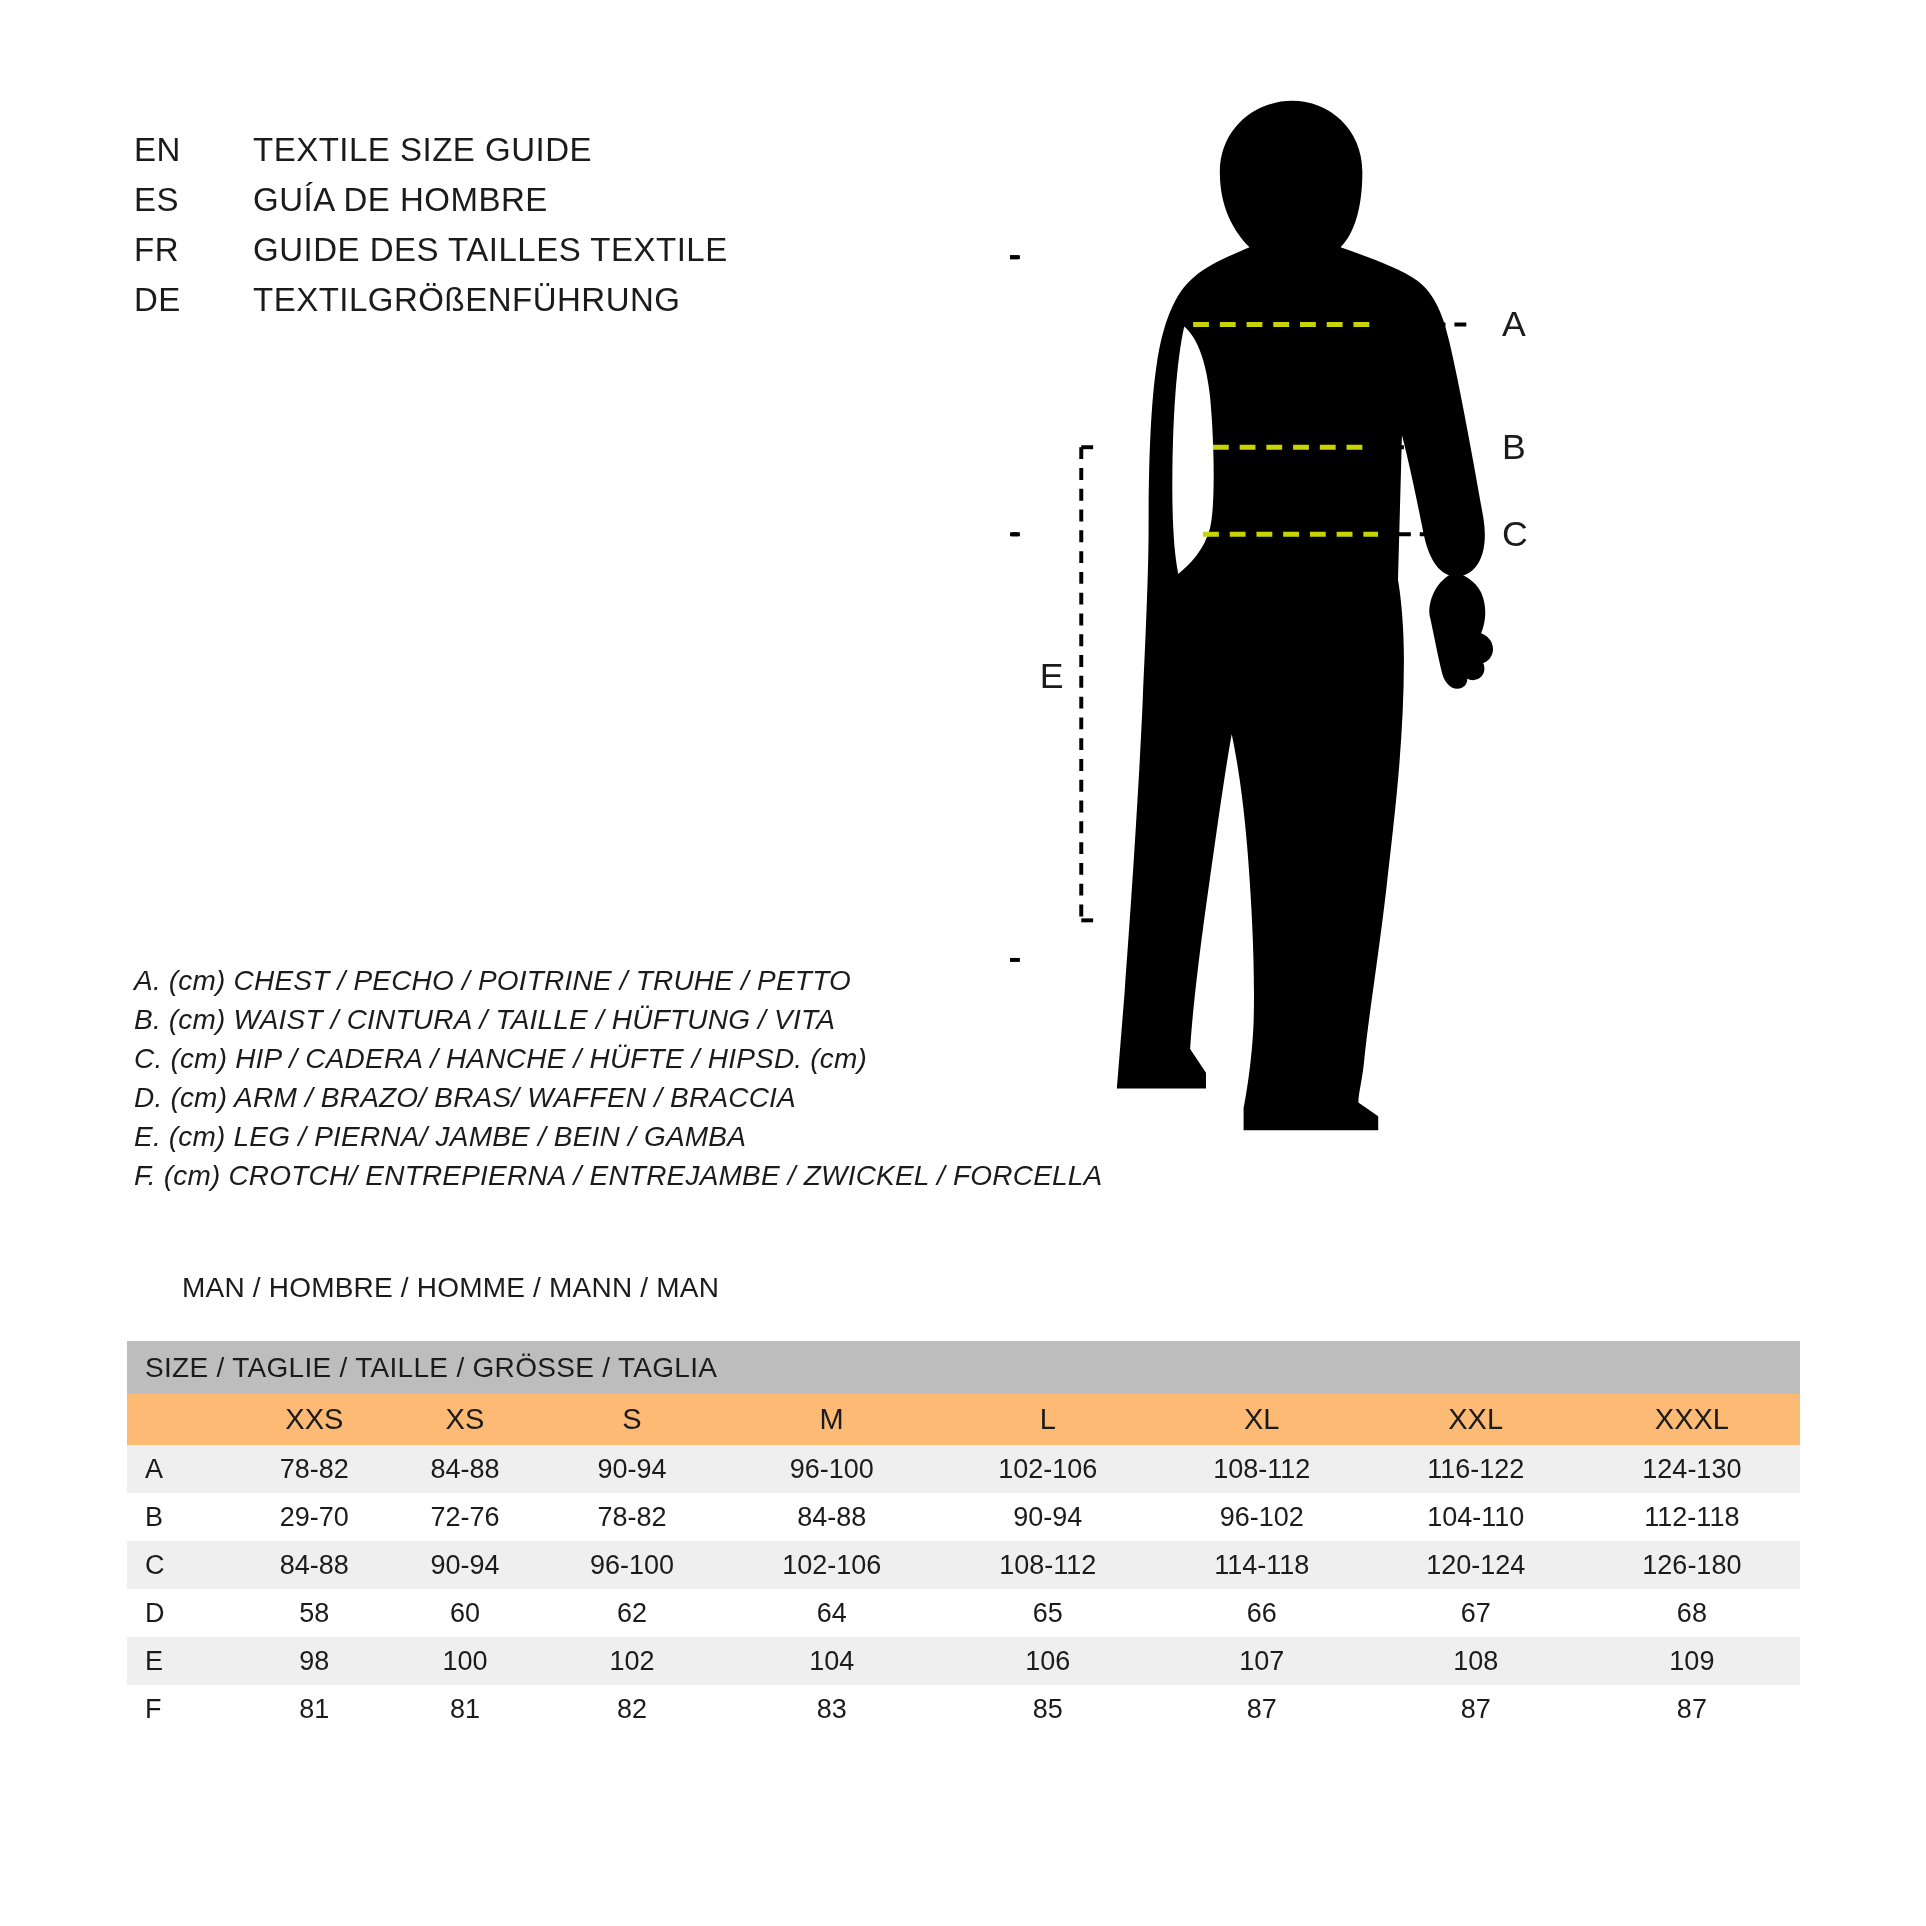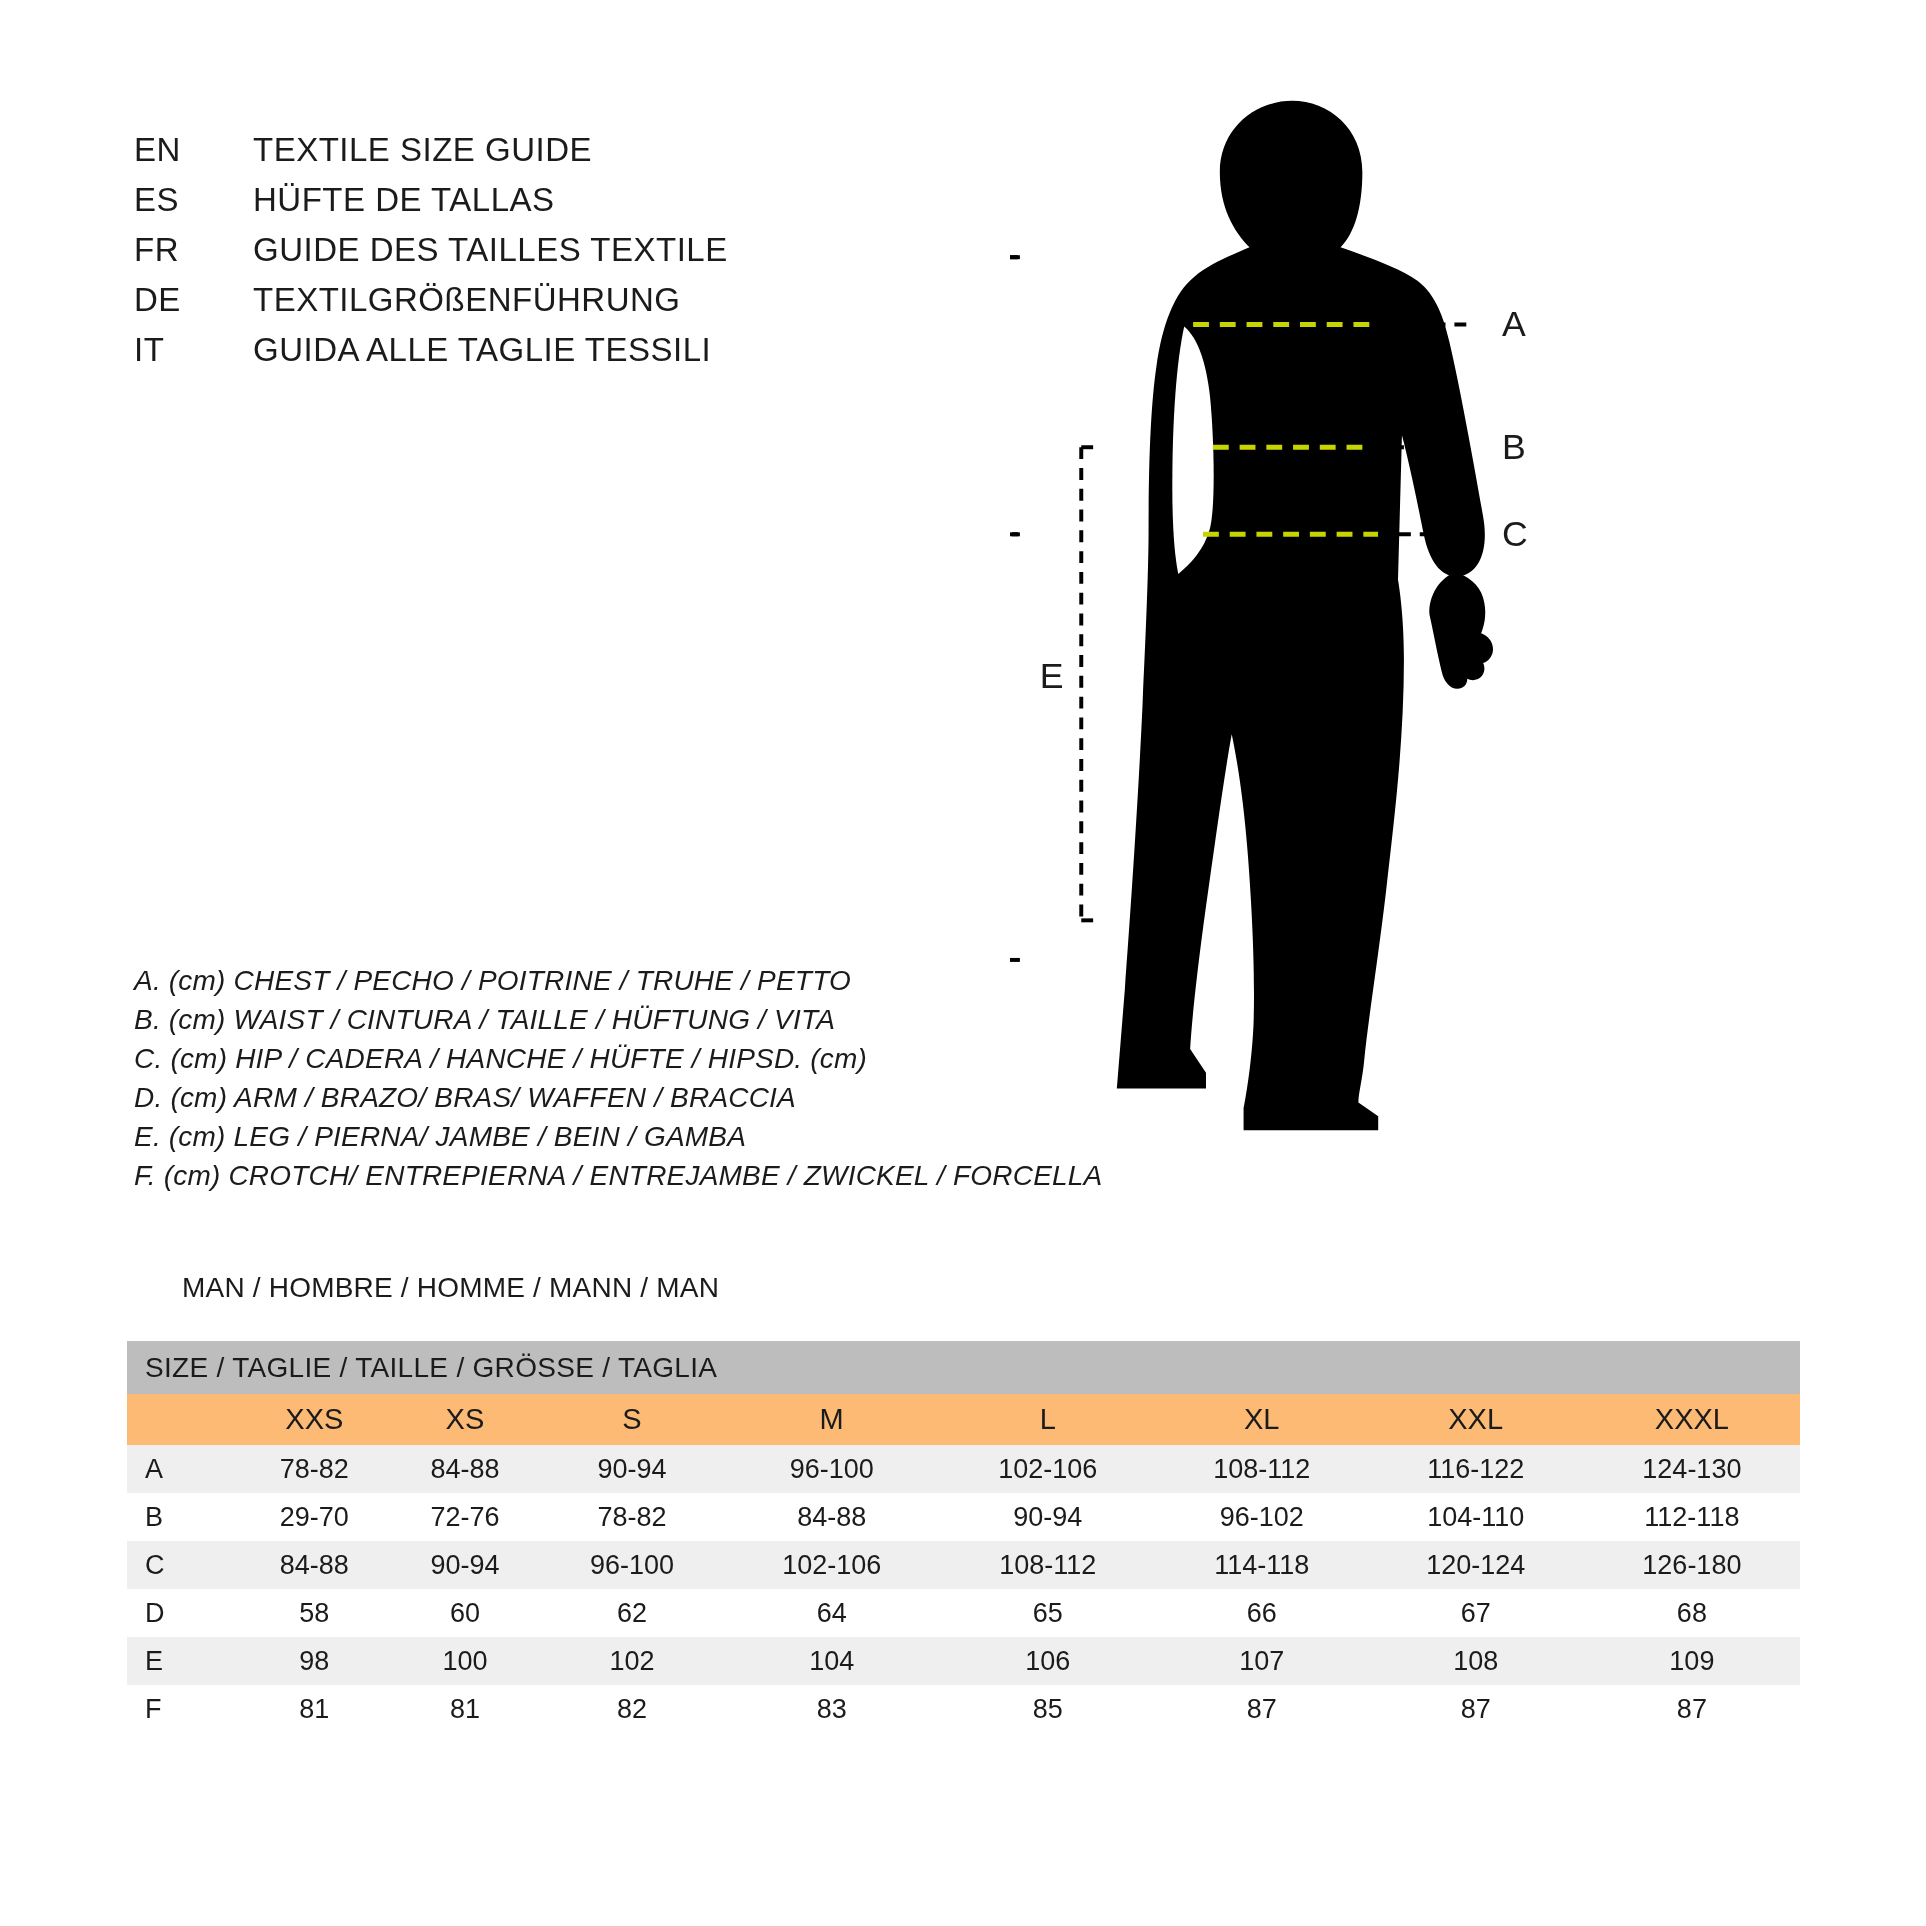--- a/index.html
+++ b/index.html
@@ -120,33 +120,29 @@
 </head>
 <body>
 
 <div id="lang-block">
   <div class="lang-row">
     <span class="lang-code">EN</span>
     <span class="lang-text">TEXTILE SIZE GUIDE</span>
   </div>
   <div class="lang-row">
     <span class="lang-code">ES</span>
-    <span class="lang-text">HÜFTE DE TALLAS</span>
+    <span class="lang-text">GUÍA DE HOMBRE</span>
   </div>
   <div class="lang-row">
     <span class="lang-code">FR</span>
     <span class="lang-text">GUIDE DES TAILLES TEXTILE</span>
   </div>
   <div class="lang-row">
     <span class="lang-code">DE</span>
     <span class="lang-text">TEXTILGRÖßENFÜHRUNG</span>
-  </div>
-  <div class="lang-row">
-    <span class="lang-code">IT</span>
-    <span class="lang-text">GUIDA ALLE TAGLIE TESSILI</span>
   </div>
 </div>
 
 <div id="figure-area">
   <svg id="figure-svg" width="871" height="1188" viewBox="0 0 880 1200">
 
     <g>
       <path fill="#000000" d="
         M 212 104
         C 212 60, 248 32, 285 32

